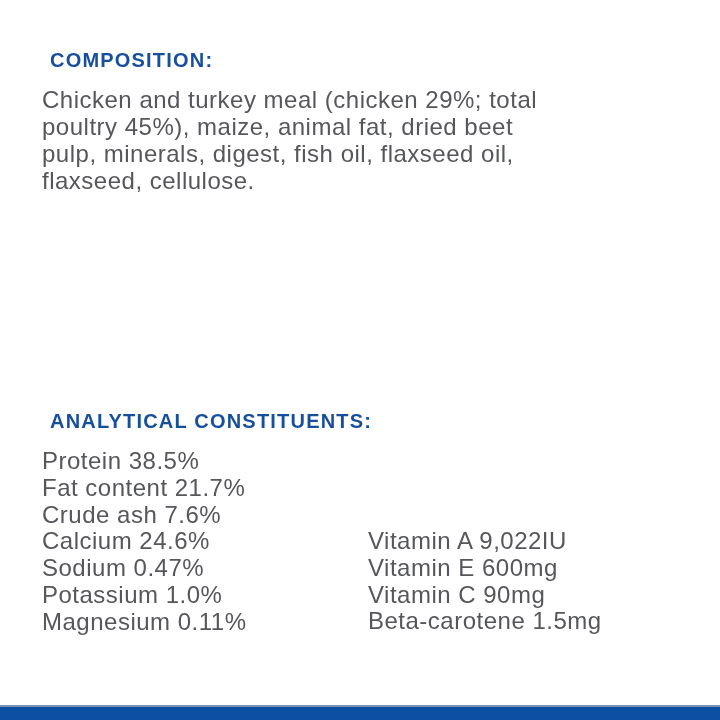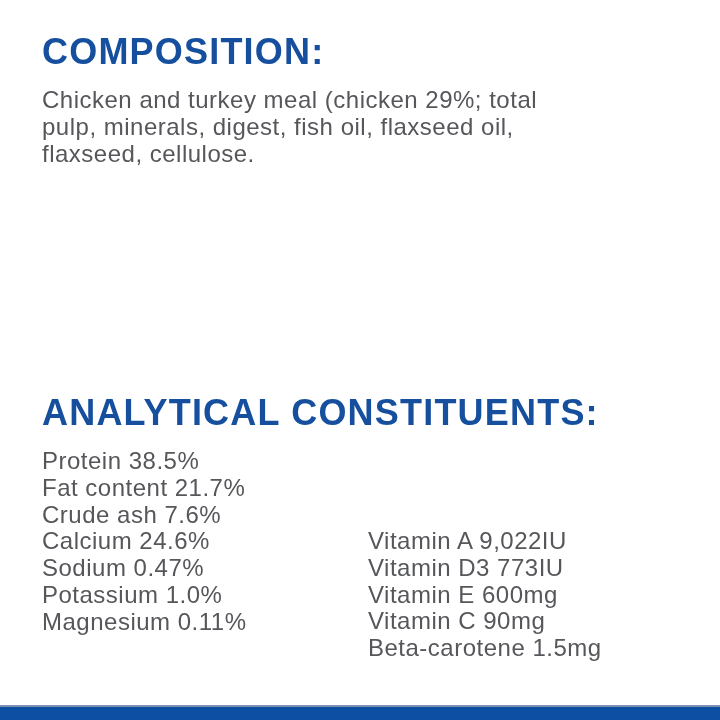--- a/index.html
+++ b/index.html
@@ -11,23 +11,23 @@
     position: relative;
     width: 720px;
     height: 720px;
     background: #ffffff;
     overflow: hidden;
     font-family: "Liberation Sans", sans-serif;
   }
   .heading {
     position: absolute;
     left: 42px;
-    margin: 0;
+    margin: 8px;
     color: #164F9E;
-    font-size: 36px;
+    font-size: 20px;
     line-height: 28px;
     font-weight: 700;
     letter-spacing: 1.2px;
     white-space: nowrap;
   }
   .heading.composition { top: 38px; }
   .heading.analytical  { top: 399px; }
 
   .body-text {
     position: absolute;
@@ -63,20 +63,21 @@
 <body>
 
 <div class="page">
 
   <h1 class="heading composition">COMPOSITION:</h1>
 
   <div class="body-text composition-para">
 
       <div>Chicken and turkey meal (chicken 29%; total</div>
 
+      <div>poultry 45%), maize, animal fat, dried beet</div>
 
       <div>pulp, minerals, digest, fish oil, flaxseed oil,</div>
 
       <div>flaxseed, cellulose.</div>
     </div>
 
   <h1 class="heading analytical">ANALYTICAL CONSTITUENTS:</h1>
 
   <div class="body-text left-column">
 
@@ -95,21 +96,20 @@
       <div>Potassium 1.0%</div>
 
       <div>Magnesium 0.11%</div>
     </div>
 
   <div class="body-text right-column">
     <div>
 
         <div>Vitamin A 9,022IU</div>
 
-        <div>Vitamin D3 773IU</div>
 
         <div>Vitamin E 600mg</div>
 
         <div>Vitamin C 90mg</div>
 
         <div>Beta-carotene 1.5mg</div>
       </div>
   </div>
 
   <div class="bottom-bar"></div>

